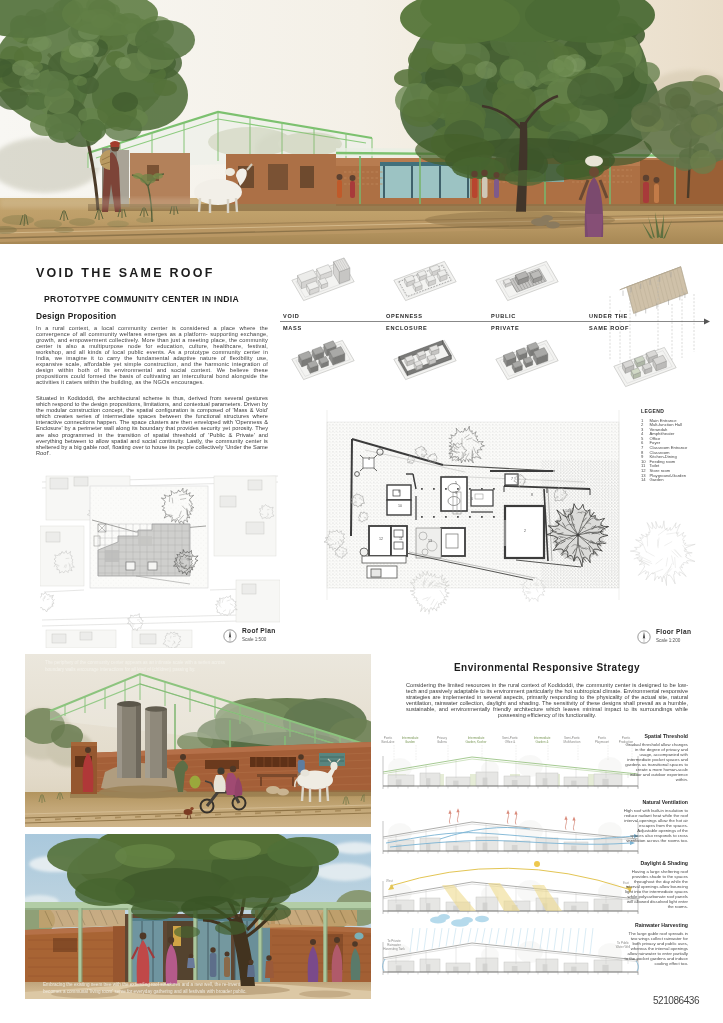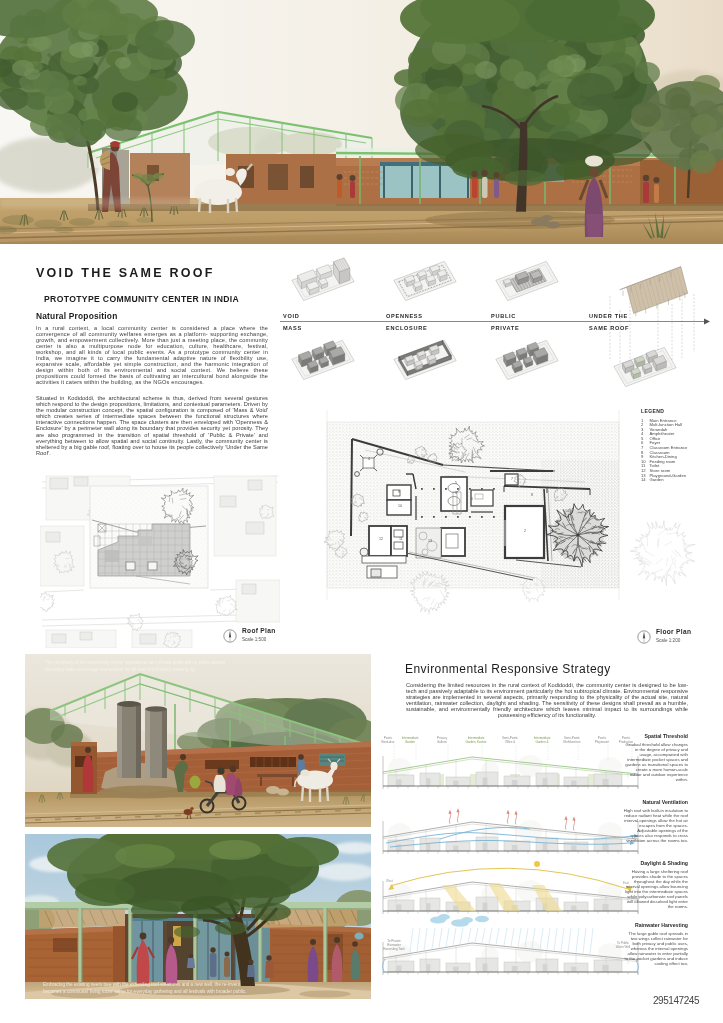--- a/index.html
+++ b/index.html
@@ -460,21 +460,21 @@
   <g filter="url(#soft)" opacity="0.22">
         <rect x="0" y="198" width="200" height="10" fill="#e7ddc6"></rect>
       </g>
 </svg>
 </div>
 
 <div class="abs" style="left:36px;top:266px;width:400px;font-weight:bold;color:#1c1c1c;font-size:12.5px;letter-spacing:2.25px;">VOID THE SAME ROOF</div>
 
 <div class="abs" style="left:44px;top:282px;width:400px;font-weight:bold;color:#1c1c1c;font-size:8.6px;letter-spacing:0.36px;margin-top:12px;">PROTOTYPE COMMUNITY CENTER IN INDIA</div>
 
-<div class="abs" style="left:36px;top:311px;font-weight:bold;color:#1c1c1c;font-size:8.4px;letter-spacing:0.2px;">Natural Proposition</div>
+<div class="abs" style="left:36px;top:311px;font-weight:bold;color:#1c1c1c;font-size:8.4px;letter-spacing:0.2px;">Design Proposition</div>
 
 <div class="abs jt" style="left:36px;top:325px;width:232px;font-size:5.6px;line-height:6.0px;letter-spacing:0.18px;">In a rural context, a local community center is considered a place where the convergence of all community welfares emerges as a platform- supporting exchange, growth, and empowerment collectively. More than just a meeting place, the community center is also a multipurpose node for education, culture, healthcare, festival, workshop, and all kinds of local public events. As a prototype community center in India, we imagine it to carry the fundamental adaptive nature of flexibility use, expansive scale, affordable yet simple construction, and the harmonic integration of design within both of its environmental and social context. We believe these propositions could formed the basis of cultivating an intercultural bond alongside the activities it caters within the building, as the NGOs encourages.</div>
 
 <div class="abs jt" style="left:36px;top:395px;width:232px;font-size:5.65px;line-height:6.1px;letter-spacing:0.04px;">Situated in Kodidoddi, the architectural scheme is thus, derived from several gestures which respond to the design propositions, limitations, and contextual parameters. Driven by the modular construction concept, the spatial configuration is composed of 'Mass &amp; Void' which creates series of intermediate spaces between the functional structures where interactive connections happen. The space clusters are then enveloped with 'Openness &amp; Enclosure' by a perimeter wall along its boundary that provides security yet porosity. They are also programmed in the transition of spatial threshold of 'Public &amp; Private' and everything between to allow spatial and social continuity. Lastly, the community center is sheltered by a big gable roof, floating over to house its people collectively 'Under the Same Roof'.</div>
 
 <div class="abs" style="left:278px;top:250px;width:445px;height:150px;">
 <svg width="445" height="150" viewBox="0 0 445 150" xmlns="http://www.w3.org/2000/svg">
       <g>
         <polygon points="13.8,30.3 64.4,11.4 76.2,31.7 25.6,50.6" fill="#f3f3f1" stroke="#b8b8b6" stroke-width="0.6"></polygon>
         <polygon points="17.8,31.5 63.0,14.6 72.2,30.5 27.0,47.4" fill="none" stroke="#cccccc" stroke-width="0.4"></polygon>
@@ -1639,21 +1639,21 @@
   </g>
 
   <g font-family="Liberation Sans,sans-serif" font-size="4.6" fill="#f0ece2" opacity="0.95">
     <text x="18" y="152">Embracing the existing neem tree with the extending roof structures and a new well, the re-invent</text>
     <text x="18" y="159">becomes a communal 'living room' serve for everyday gathering and all festivals with broader public.</text>
   </g>
 </svg>
 
 </div>
 
-<div class="abs" style="left:405px;top:662px;width:284px;text-align:left;font-weight:normal;color:#1c1c1c;font-size:12px;letter-spacing:0.45px;">Environmental Responsive Strategy</div>
+<div class="abs" style="left:405px;top:662px;width:284px;text-align:center;font-weight:bold;color:#1c1c1c;font-size:10px;letter-spacing:0.45px;">Environmental Responsive Strategy</div>
 
 <div class="abs jt" style="left:406px;top:683px;width:282px;font-size:5.6px;line-height:5.9px;text-align-last:center;">Considering the limited resources in the rural context of Kodidoddi, the community center is designed to be low-tech and passively adaptable to its environment particularly the hot subtropical climate. Environmental responsive strategies are implemented in several aspects, primarily responding to the physicality of the actual site, natural ventilation, rainwater collection, daylight and shading. The sensitivity of these designs shall prevail as a humble, sustainable, and environmentally friendly architecture which leaves minimal impact to its surroundings while possessing efficiency of its functionality.</div>
 
 <div class="abs" style="left:380px;top:728px;width:343px;height:262px;">
 <svg width="343" height="262" viewBox="0 0 343 262" xmlns="http://www.w3.org/2000/svg">
       <g>
         <rect x="8" y="46" width="18" height="12" fill="#dce5c8" opacity="0.75"></rect>
         <rect x="52" y="46" width="12" height="12" fill="#dce5c8" opacity="0.75"></rect>
         <rect x="90" y="46" width="14" height="12" fill="#dce5c8" opacity="0.75"></rect>
         <rect x="130" y="46" width="10" height="12" fill="#dce5c8" opacity="0.75"></rect>
@@ -2073,13 +2073,13 @@
 <div class="abs" style="left:623px;top:860px;width:65px;text-align:right;">
   <div style="font-weight:bold;font-size:5.2px;color:#2a2a2a;">Daylight &amp; Shading</div>
   <div style="font-size:4.3px;line-height:5.05px;color:#4b4b4b;margin-top:3px;">Having a large sheltering roof provides shade to the spaces throughout the day while the interval openings allow bouncing light into the intermediate spaces while polycarbonate roof panels will allowed dissolved light enter the rooms.</div>
 </div>
 
 <div class="abs" style="left:623px;top:922px;width:65px;text-align:right;">
   <div style="font-weight:bold;font-size:5.2px;color:#2a2a2a;">Rainwater Harvesting</div>
   <div style="font-size:4.3px;line-height:5.05px;color:#4b4b4b;margin-top:3px;">The large gable roof spreads in two wings collect rainwater for both privacy and public uses, whereas the internal openings allow rainwater to enter partially to the pocket gardens and induce cooling effect too.</div>
 </div>
 
-<div class="abs" style="left:559px;top:995px;width:140px;text-align:right;font-size:10px;letter-spacing:-0.45px;color:#454545;">295147245</div>
+<div class="abs" style="left:559px;top:995px;width:140px;text-align:right;font-size:10px;letter-spacing:-0.45px;color:#454545;">521086436</div>
 
 </body></html>

